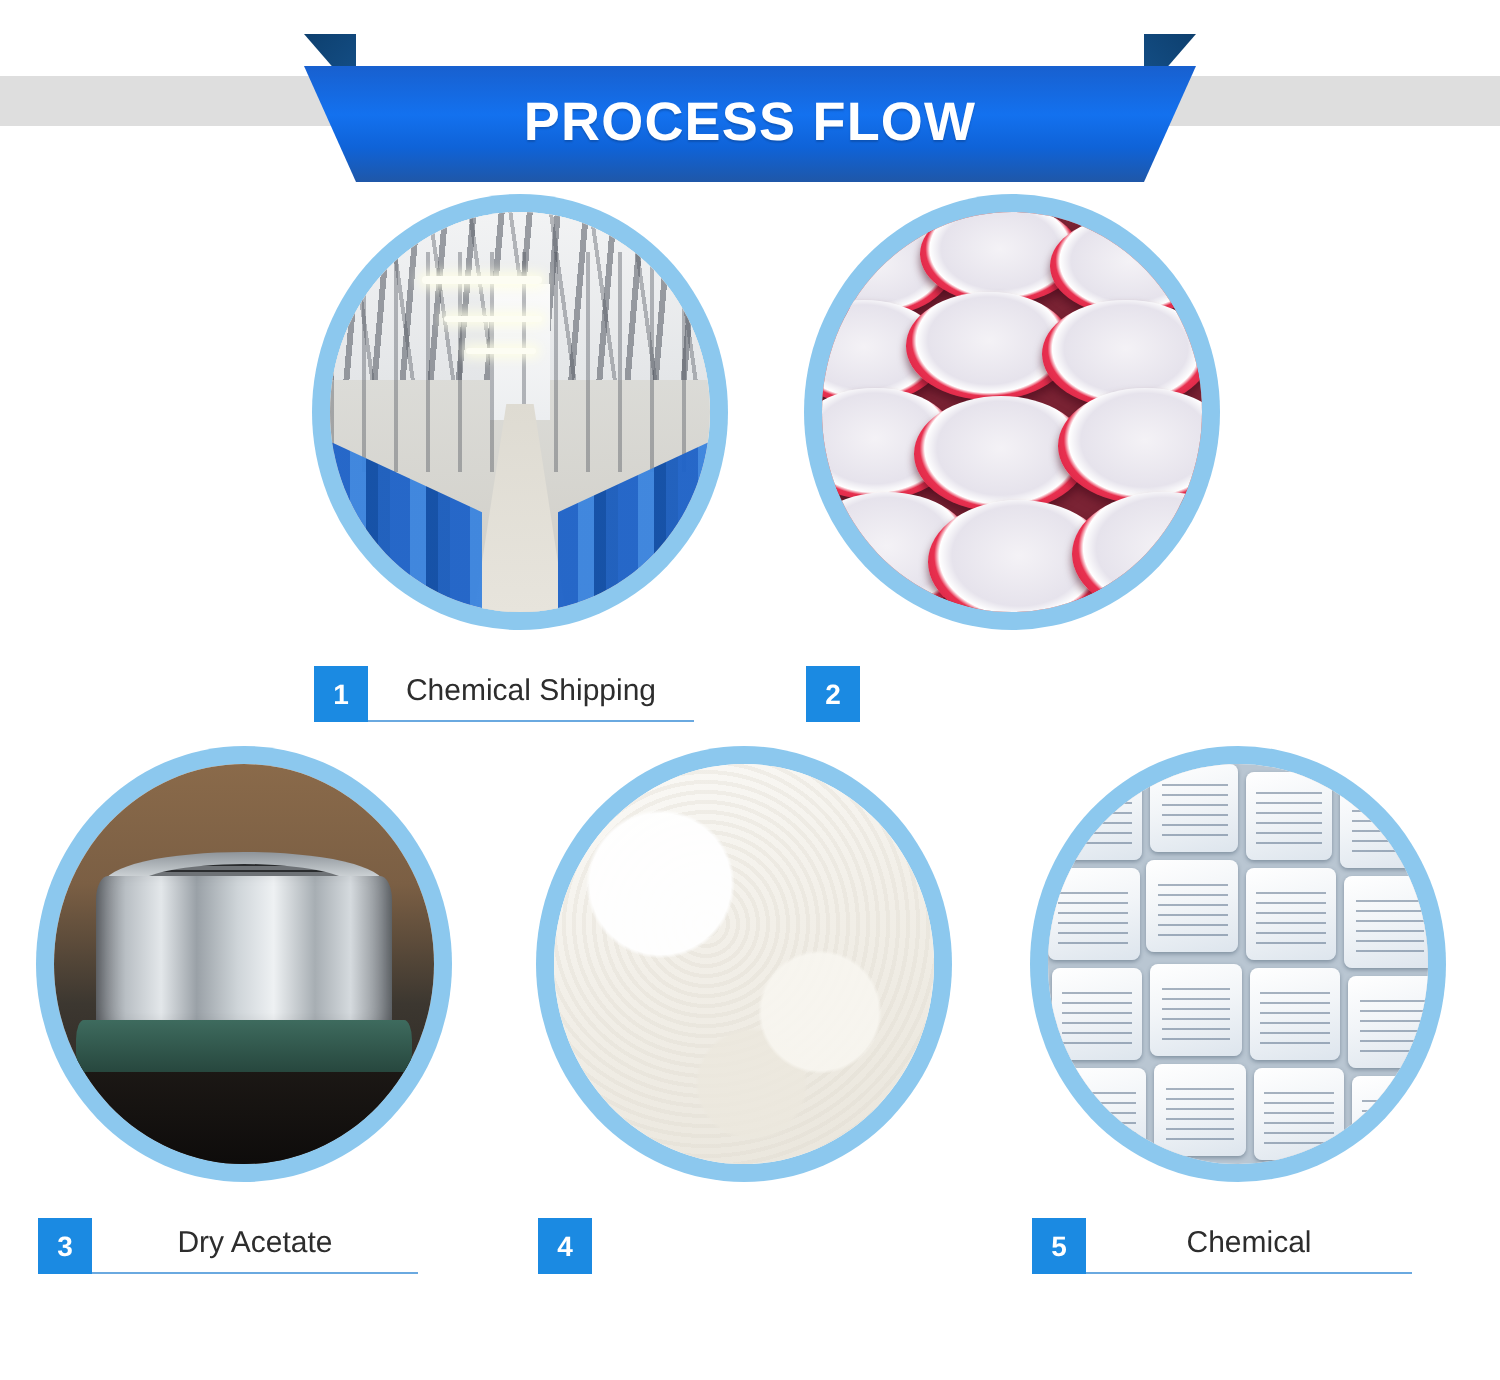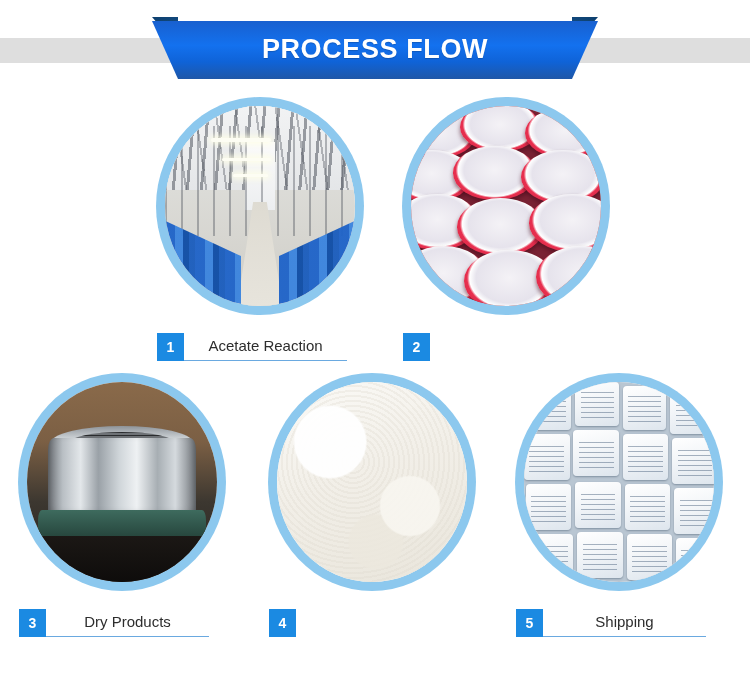--- a/index.html
+++ b/index.html
@@ -50,21 +50,21 @@
     right: 0px;
     top: 0px;
     width: 26px;
     height: 30px;
     background: linear-gradient(225deg, #0d3f6e 0%, #15518a 100%);
     clip-path: polygon(0 0, 100% 0, 0 100%);
   }
   .ribbon-main {
     position: absolute;
     left: 0;
-    top: 4px;
+    top: 16px;
     width: 446px;
     height: 58px;
     background: linear-gradient(180deg, #1860cf 0%, #1371ef 42%, #0f63d8 70%, #1f57a8 100%);
     clip-path: polygon(0 0, 446px 0, 420px 58px, 26px 58px);
     display: flex;
     align-items: center;
     justify-content: center;
   }
   .banner-title {
     color: #ffffff;
@@ -280,21 +280,21 @@
           <div class="lamp" style="left:36%; top:34%; width:18%; height:3px;"></div>
           <div class="aisle"></div>
           <div class="vessels-l"></div>
           <div class="vessels-r"></div>
         </div>
       </div>
     </div>
     <div class="caption" style="left:1px; top:236px; width:190px;">
       <div class="badge">1</div>
       <div class="cap-text-wrap">
-        <span class="cap-text">Acetate Reaction</span>
+        <span class="cap-text">Chemical Shipping</span>
       </div>
     </div>
   </div>
 
   <div class="step" style="left:402px; top:5px;">
     <div class="circle" style="width:208px; height:218px;">
       <div class="circle-inner" style="left:9px; top:9px; width:190px; height:200px;">
         <div class="photo p2">
           <div class="bucket" style="left:-6%;  top:2%;  width:40%; height:24%;"></div>
           <div class="bucket" style="left:26%;  top:-2%; width:42%; height:25%;"></div>
@@ -327,21 +327,21 @@
           <div class="rim"></div>
           <div class="mesh"></div>
           <div class="drum"></div>
           <div class="base"></div>
         </div>
       </div>
     </div>
     <div class="caption" style="left:1px; top:236px; width:190px;">
       <div class="badge">3</div>
       <div class="cap-text-wrap">
-        <span class="cap-text">Dry Products</span>
+        <span class="cap-text">Dry Acetate</span>
       </div>
     </div>
   </div>
 
   <div class="step" style="left:268px; top:1px;">
     <div class="circle" style="width:208px; height:218px;">
       <div class="circle-inner" style="left:9px; top:9px; width:190px; height:200px;">
         <div class="photo p4"></div>
       </div>
     </div>
@@ -369,17 +369,17 @@
           <div class="bag" style="left:2%;  top:76%; width:24%; height:23%;"></div>
           <div class="bag" style="left:28%; top:75%; width:24%; height:23%;"></div>
           <div class="bag" style="left:54%; top:76%; width:24%; height:23%;"></div>
           <div class="bag" style="left:80%; top:78%; width:24%; height:23%;"></div>
         </div>
       </div>
     </div>
     <div class="caption" style="left:1px; top:236px; width:190px;">
       <div class="badge">5</div>
       <div class="cap-text-wrap">
-        <span class="cap-text">Shipping</span>
+        <span class="cap-text">Chemical</span>
       </div>
     </div>
   </div>
 </div>
 
 </body></html>

